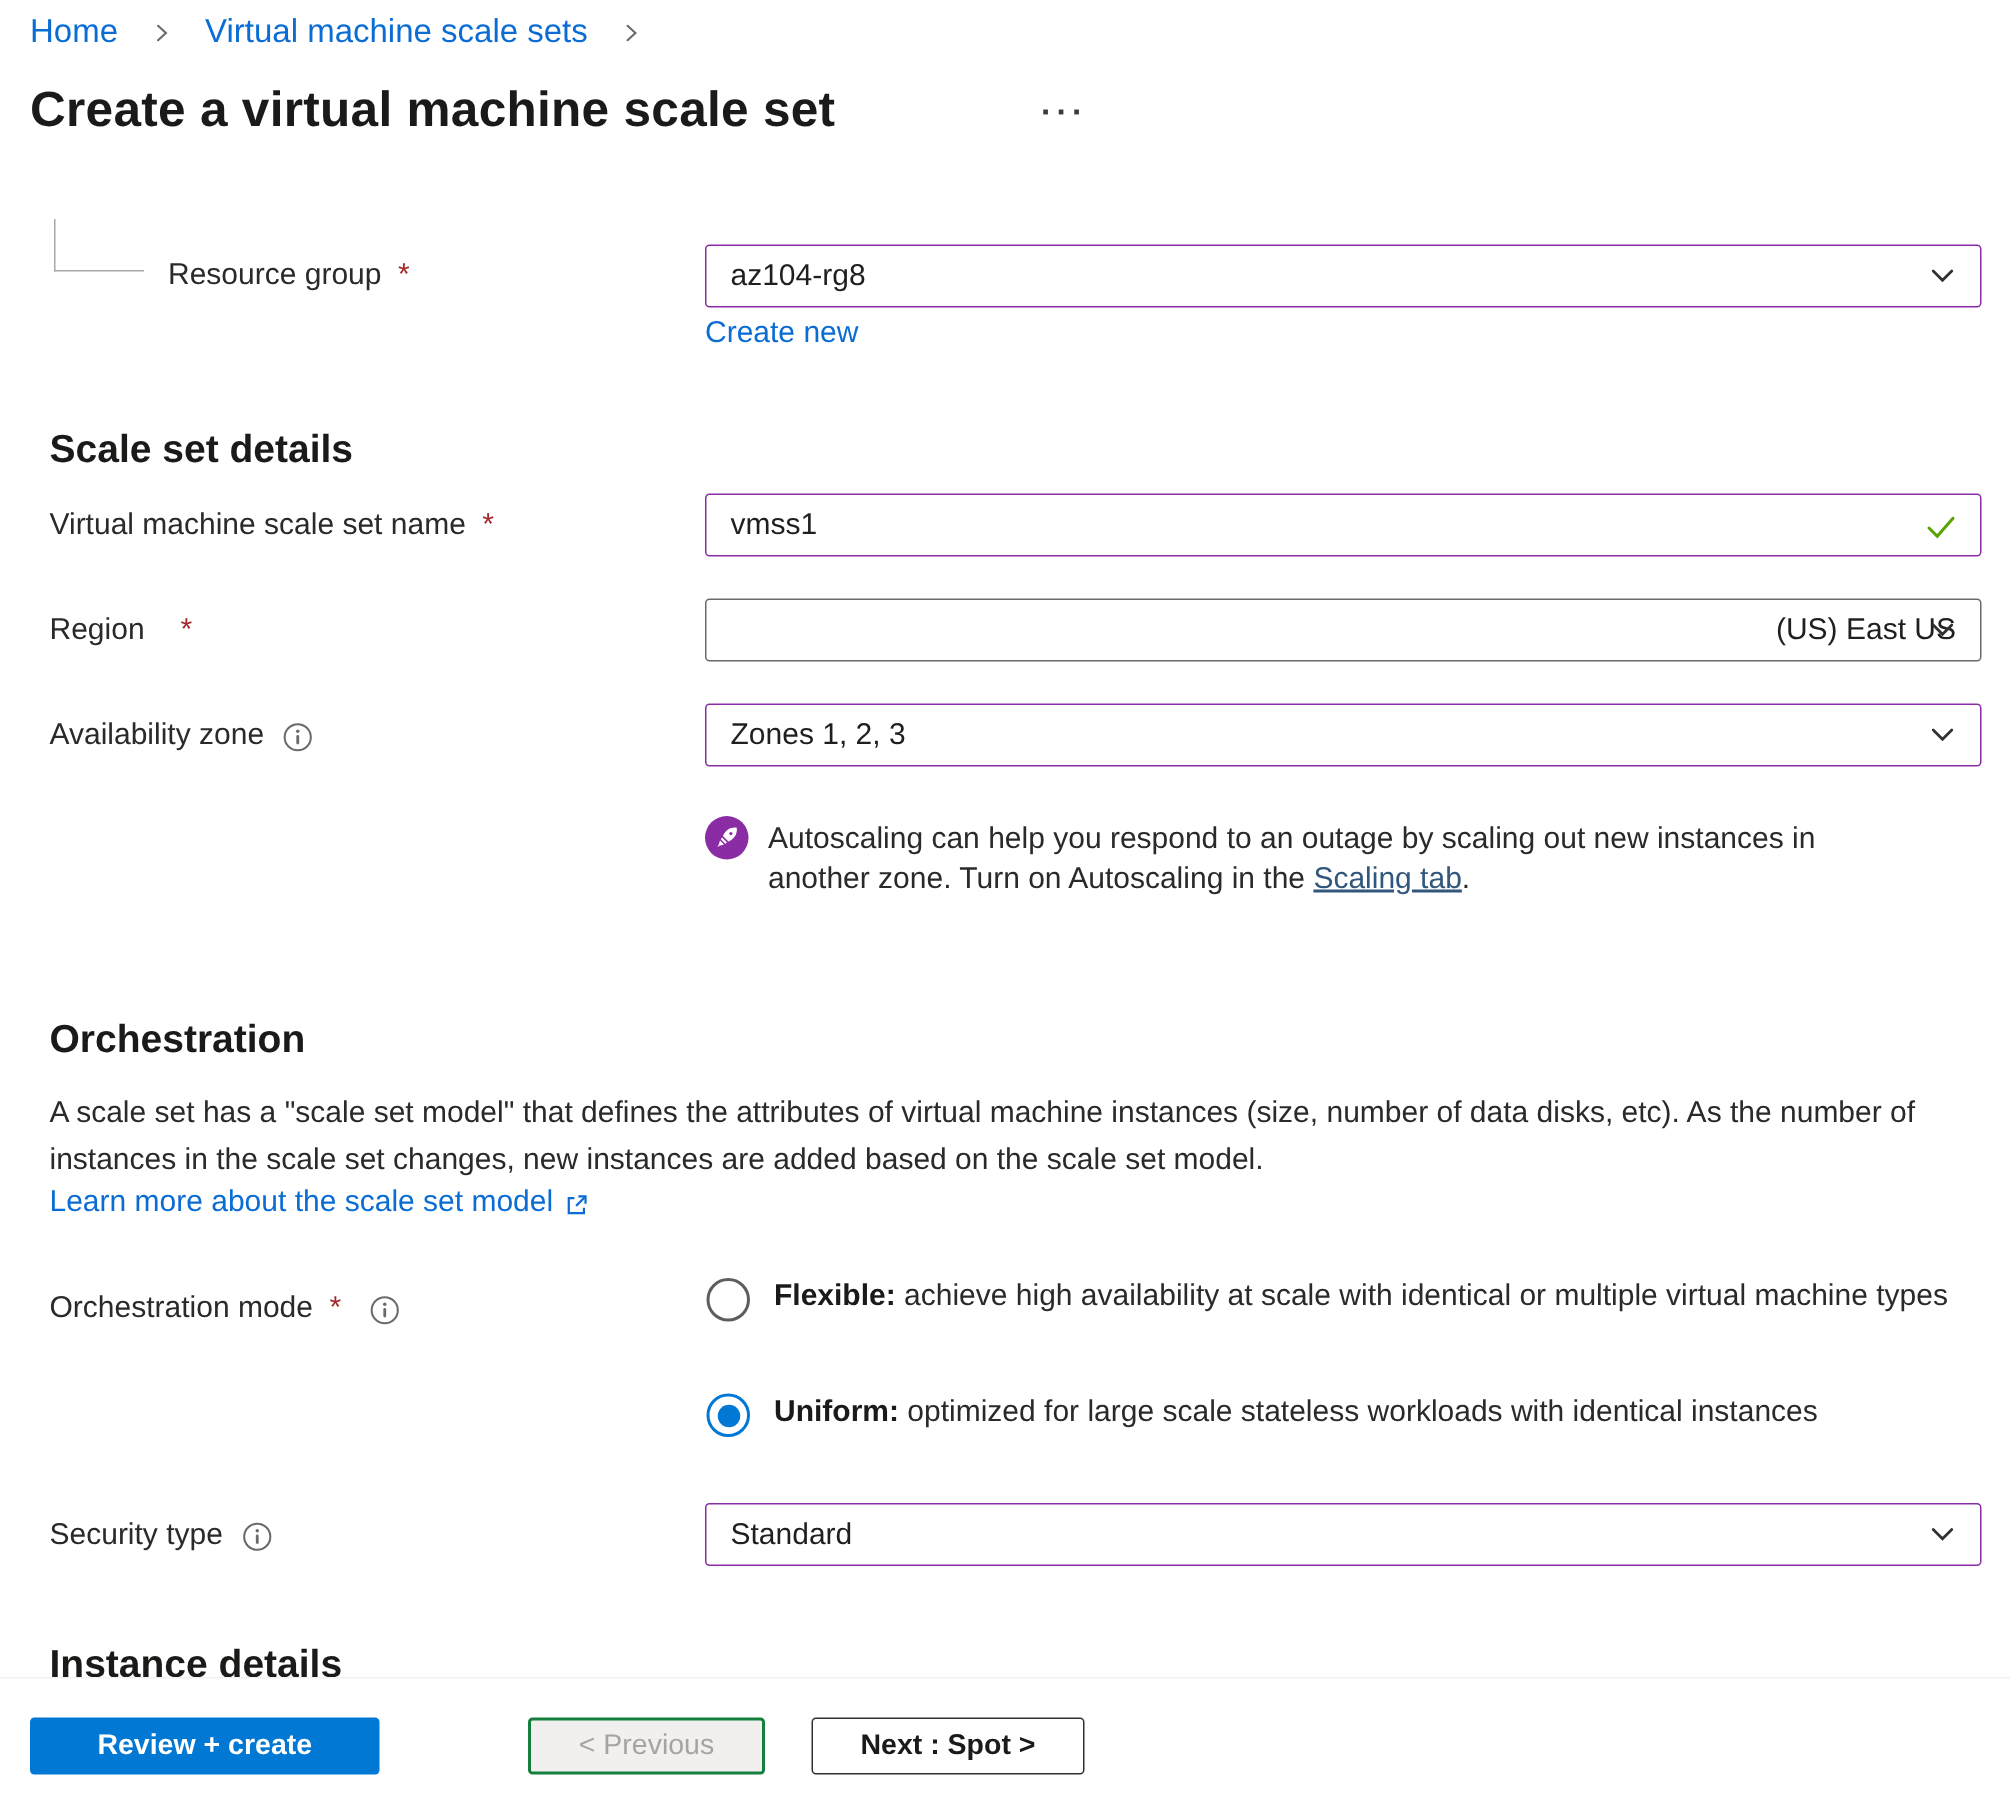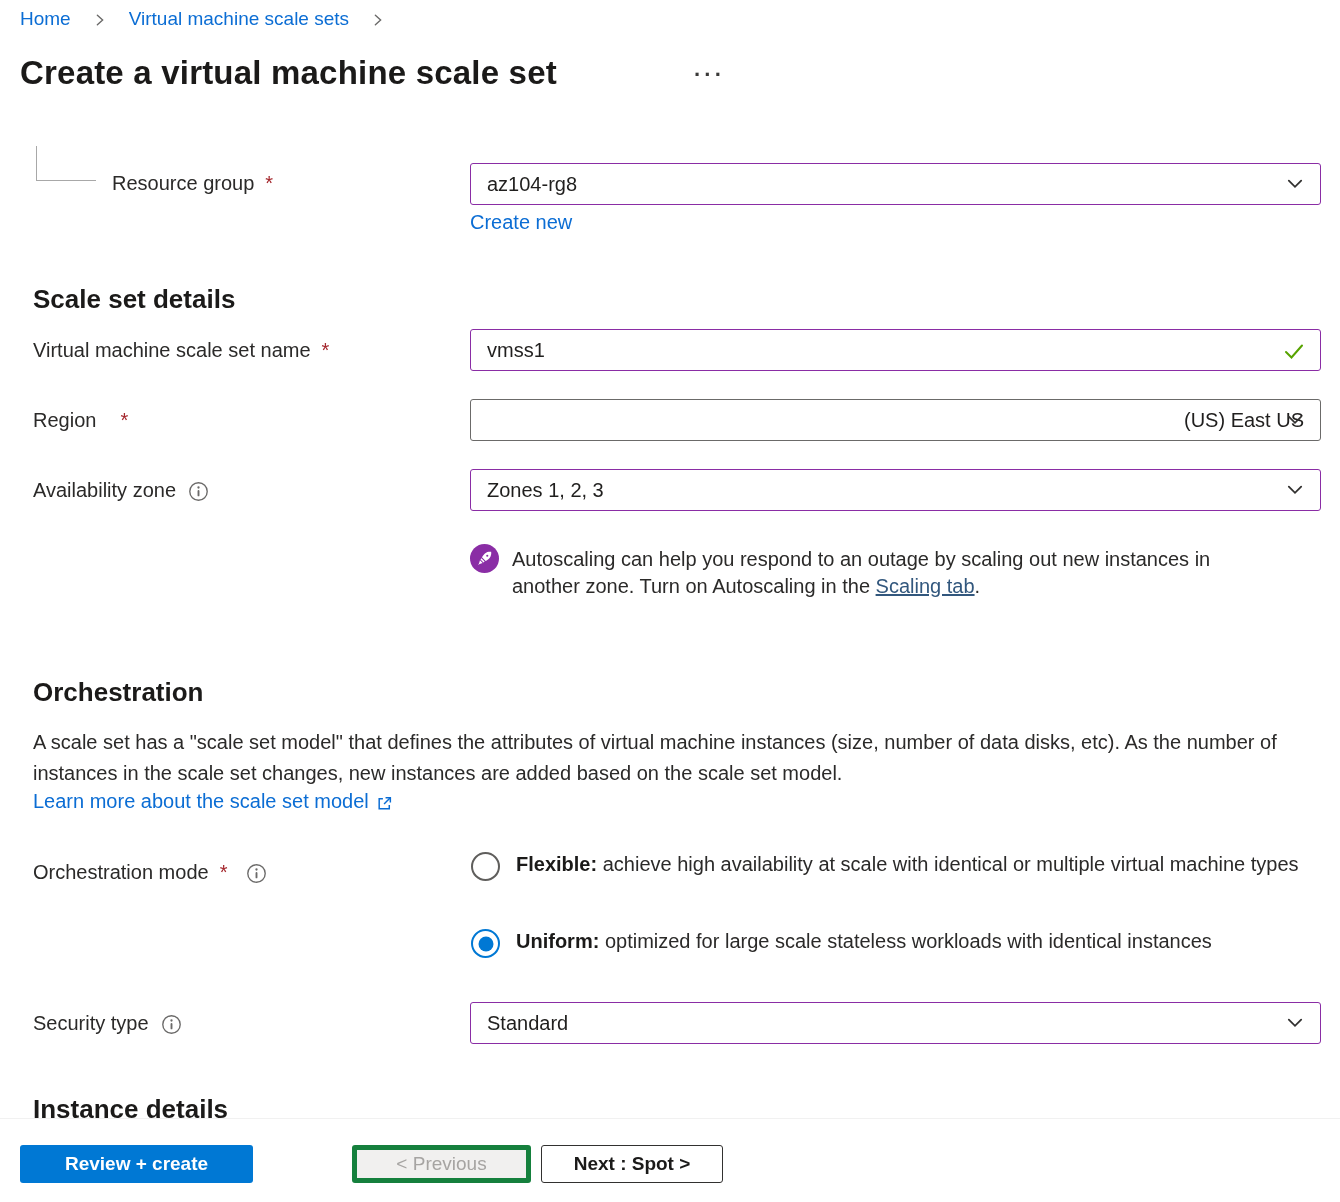--- a/index.html
+++ b/index.html
@@ -12,21 +12,21 @@
     position: relative;
     width: 1340px;
     height: 1202px;
     background: #ffffff;
     overflow: hidden;
   }
   
   .breadcrumb {
     position: absolute; left: 20px; top: 8px;
     display: flex; align-items: center; gap: 22px;
-    font-size: 19px;
+    font-size: 22px;
   }
   .crumb { color: #0b6dd4; cursor: pointer; text-decoration: none; }
   .crumb-sep { display: inline-flex; margin-top: 2px; }
   
   .page-title {
     position: absolute; left: 20px; top: 54px;
     font-size: 33px; font-weight: 700; color: #1b1a19;
     letter-spacing: 0.2px;
   }
   .title-ellipsis {
@@ -111,22 +111,22 @@
     position: absolute; top: 26px; height: 38px;
     display: flex; align-items: center; justify-content: center;
     font-size: 19px; border-radius: 3px; cursor: pointer;
     font-family: inherit;
   }
   .btn-primary {
     left: 20px; width: 233px;
     background: #0078d4; color: #ffffff; font-weight: 600; border: none;
   }
   .btn-disabled {
-    left: 352px; width: 179px;
-    background: #f1f0ef; color: #a6a4a2; border: 5px solid #15803d;
+    left: 352px; width: 158px;
+    background: #f1f0ef; color: #a6a4a2; border: 2px solid #15803d;
   }
   .btn-outline {
     left: 541px; width: 182px;
     background: #ffffff; color: #1b1a19; border: 1.5px solid #323130; font-weight: 600;
   }
 </style>
 </head>
 <body>
 
 <div class="page">

